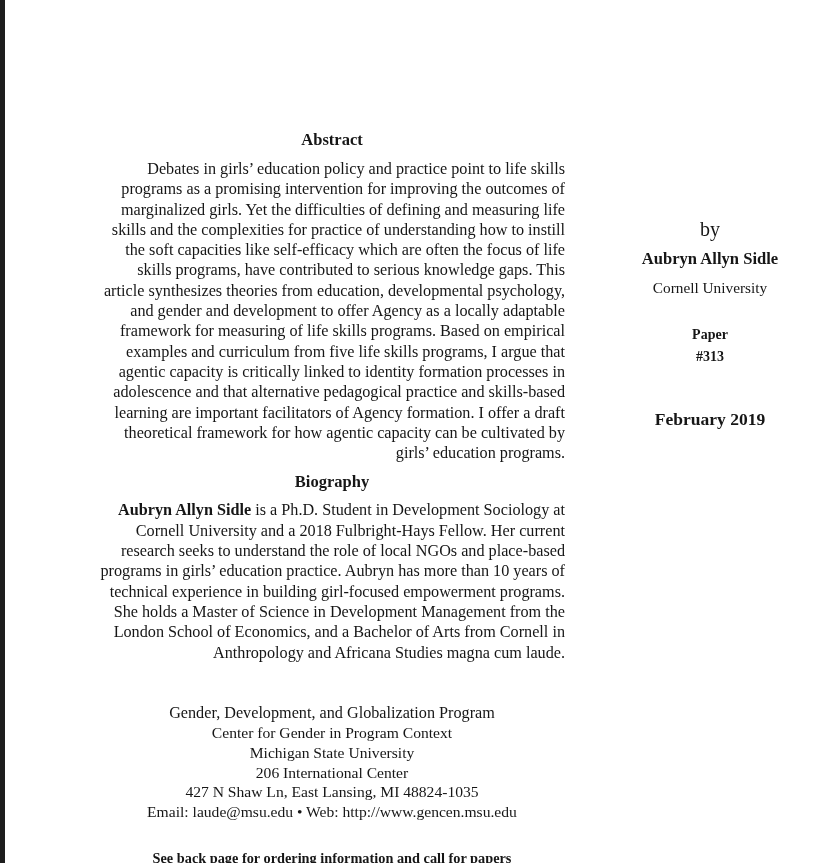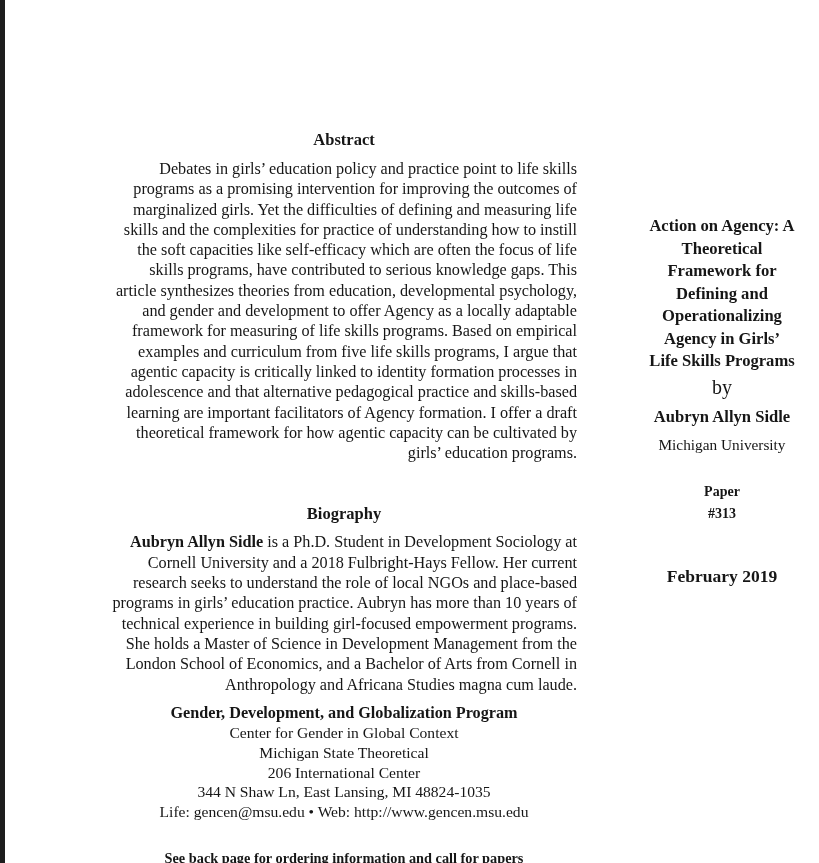--- a/index.html
+++ b/index.html
@@ -21,21 +21,21 @@
     position: absolute;
     left: 0;
     top: 0;
     width: 5px;
     height: 863px;
     background: #1d1d1d;
   }
 
   #page {
     position: absolute;
-    left: 12px;
+    left: 0;
     top: 0;
     width: 719px;
     height: 863px;
   }
 
   
   #main-column {
     position: absolute;
     left: 99px;
     top: 130px;
@@ -51,21 +51,21 @@
   }
 
   .body-text {
     font-size: 16.2px;
     line-height: 20.3px;
     text-align: right;
     margin: 0;
   }
 
   #biography-block {
-    margin-top: 41px;
+    margin-top: 9px;
   }
 
   #biography-heading {
     margin-bottom: 8px;
   }
 
   .bio-name {
     font-weight: bold;
   }
 
@@ -123,21 +123,21 @@
   
   #footer-block {
     position: absolute;
     left: 99px;
     top: 703px;
     width: 466px;
     text-align: center;
   }
 
   #footer-program {
-    font-weight: bold;
+    font-weight: normal;
     font-size: 16.2px;
     line-height: 20px;
     margin: 0;
   }
 
   .footer-line {
     font-size: 15.6px;
     line-height: 19.8px;
     margin: 0;
   }
@@ -169,32 +169,31 @@
     </div>
 
     <div id="biography-block">
       <p class="section-heading" id="biography-heading">Biography</p>
       <p class="body-text"><span class="bio-name">Aubryn Allyn Sidle</span><span> is a Ph.D. Student in Development Sociology at Cornell University and a 2018 Fulbright-Hays Fellow. Her current research seeks to understand the role of local NGOs and place-based programs in girls’ education practice. Aubryn has more than 10 years of technical experience in building girl-focused empowerment programs. She holds a Master of Science in Development Management from the London School of Economics, and a Bachelor of Arts from Cornell in Anthropology and Africana Studies magna cum laude.</span></p>
     </div>
 
   </div>
 
   <div id="sidebar-column">
-    <p id="paper-title">Action on Agency: A Theoretical Framework for Defining and Operationalizing Agency in Girls’ Life Skills Programs</p>
     <p id="byline-by">by</p>
     <p id="author-name">Aubryn Allyn Sidle</p>
-    <p id="author-affiliation">Michigan University</p>
+    <p id="author-affiliation">Cornell University</p>
     <p id="paper-number"><span>Paper</span><br><span>#313</span></p>
     <p id="paper-date">February 2019</p>
   </div>
 
   <div id="footer-block">
     <p id="footer-program">Gender, Development, and Globalization Program</p>
-    <p class="footer-line">Center for Gender in Global Context</p>
-    <p class="footer-line">Michigan State Theoretical</p>
+    <p class="footer-line">Center for Gender in Program Context</p>
+    <p class="footer-line">Michigan State University</p>
     <p class="footer-line">206 International Center</p>
-    <p class="footer-line">344 N Shaw Ln, East Lansing, MI 48824-1035</p>
-    <p class="footer-line">Life: gencen@msu.edu • Web: http://www.gencen.msu.edu</p>
+    <p class="footer-line">427 N Shaw Ln, East Lansing, MI 48824-1035</p>
+    <p class="footer-line">Email: laude@msu.edu • Web: http://www.gencen.msu.edu</p>
   </div>
 
   <p id="footer-note">See back page for ordering information and call for papers</p>
 
 </div>
 
 </body></html>

